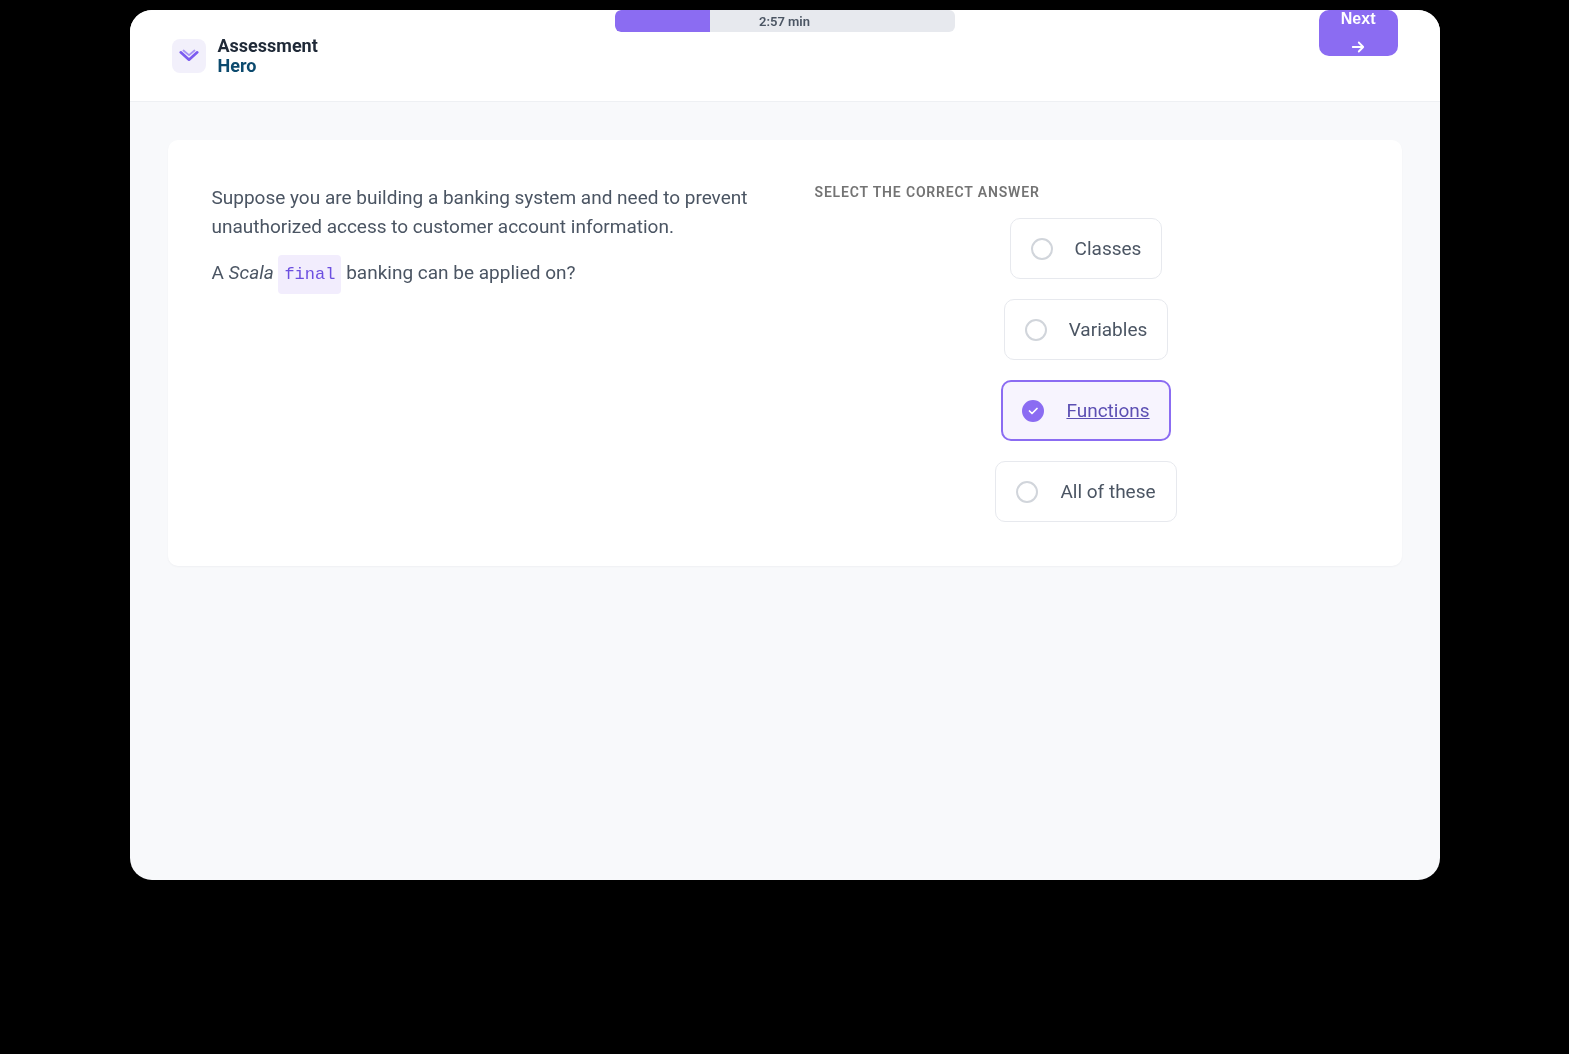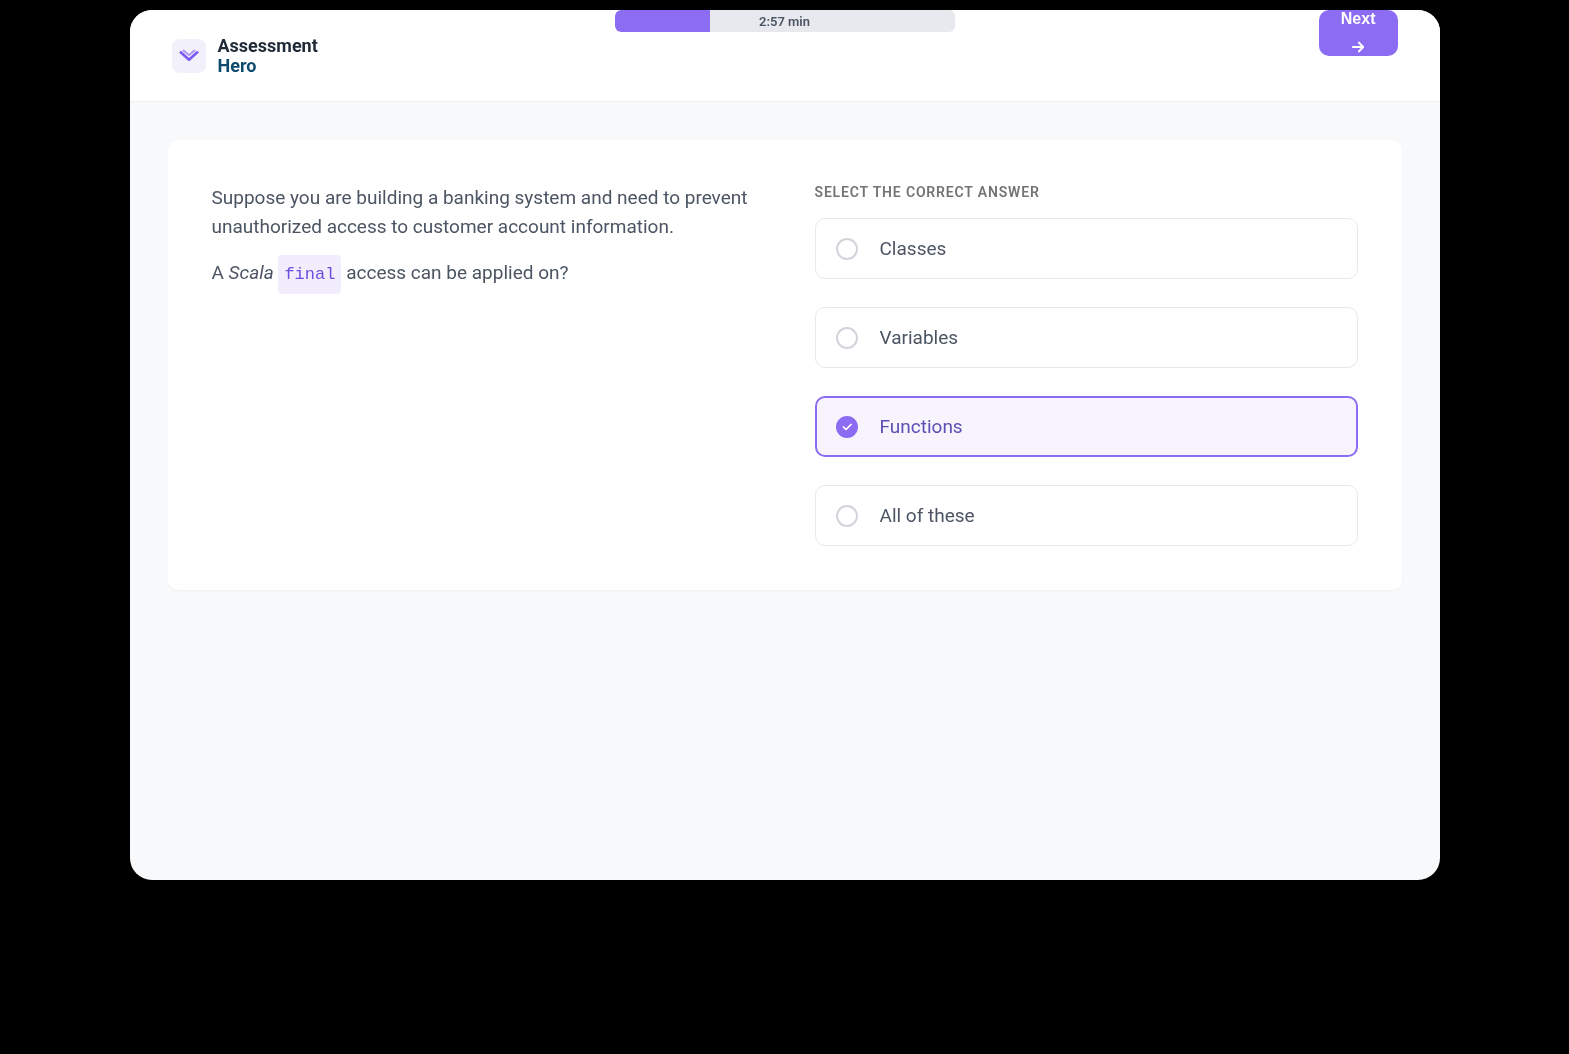--- a/index.html
+++ b/index.html
@@ -120,21 +120,21 @@
     font-size: 17px;
     font-style: normal;
   }
   .answers-title {
     font-size: 14px;
     font-weight: 600;
     letter-spacing: .06em;
     color: #737373;
     margin-bottom: 18px;
   }
-  .options { display: flex; flex-direction: column; gap: 28px; }
+  .options { display: flex; flex-direction: column; gap: 20px; align-items: center; }
   .option {
     border: 1px solid #e7e9ee;
     border-radius: 10px;
     padding: 18px 20px;
     display: flex;
     align-items: center;
     gap: 22px;
     cursor: pointer;
     background: #fff;
   }
@@ -152,21 +152,21 @@
   .option.selected {
     border: 2px solid #8b6cf2;
     background: #f7f4fe;
     padding: 17px 19px;
   }
   .option.selected .radio {
     background: #8b6cf2;
     border-color: #8b6cf2;
   }
   .option.selected .radio svg { width: 12px; height: 12px; }
-  .option.selected .label { color: #5c4fb3; }
+  .option.selected .label { color: #5c4fb3; text-decoration: underline; }
 </style>
 </head>
 <body>
 
 <div class="app-window">
 
   <div class="header">
     <div class="logo-wrap">
       <span class="logo-icon">
         <svg viewBox="0 0 24 24" fill="none">
@@ -196,21 +196,21 @@
       </span>
     </button>
   </div>
 
   <div class="content">
     <div class="card">
 
       <div class="question">
         <p>Suppose you are building a banking system and need to prevent unauthorized access to customer account information.</p>
         <p>
-          <span>A </span><span class="italic">Scala </span><code>final</code><span> access can be applied on?</span>
+          <span>A </span><span class="italic">Scala </span><code>final</code><span> banking can be applied on?</span>
         </p>
       </div>
 
       <div class="answers">
         <div class="answers-title">SELECT THE CORRECT ANSWER</div>
         <div class="options" id="options-container">
             <div class="option">
               <span class="radio"></span>
               <span class="label">Classes</span>
             </div>

